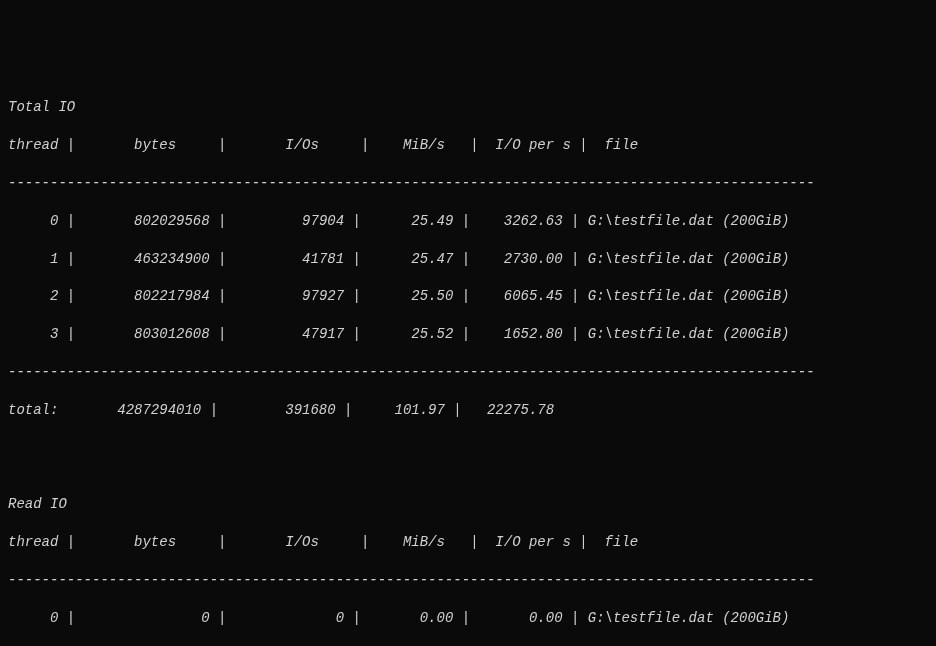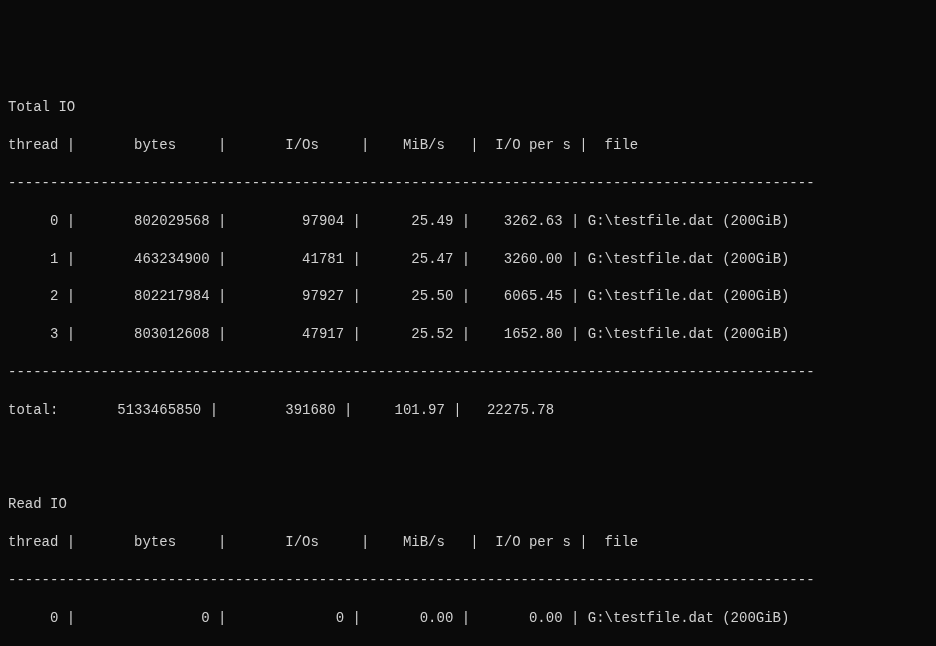--- a/index.html
+++ b/index.html
@@ -6,37 +6,37 @@
     body {
       background: #0a0a0a;
       color: #d0d0d0;
       font-family: 'Consolas', 'Courier New', monospace;
       font-size: 14px;
       line-height: 1.35;
       padding: 4px 8px;
       white-space: pre;
       width: 936px;
     }
-    .term-line { display: block; }
+    .term-line { display: block; font-style: italic; }
   </style>
 </head>
 <body>
 
 
 
 
 <span class="term-line">Total IO</span>
 <span class="term-line"><span>thread</span> |       <span>bytes</span>     |       <span>I/Os</span>     |    <span>MiB/s</span>   |  <span>I/O per s</span> |  <span>file</span></span>
 <span class="term-line">------------------------------------------------------------------------------------------------</span>
 <span class="term-line">     <span>0</span> |       <span>802029568</span> |         <span>97904</span> |      <span>25.49</span> |    <span>3262.63</span> | <span>G:\testfile.dat (200GiB)</span></span>
-<span class="term-line">     <span>1</span> |       <span>463234900</span> |         <span>41781</span> |      <span>25.47</span> |    <span>3260.00</span> | <span>G:\testfile.dat (200GiB)</span></span>
+<span class="term-line">     <span>1</span> |       <span>463234900</span> |         <span>41781</span> |      <span>25.47</span> |    <span>2730.00</span> | <span>G:\testfile.dat (200GiB)</span></span>
 <span class="term-line">     <span>2</span> |       <span>802217984</span> |         <span>97927</span> |      <span>25.50</span> |    <span>6065.45</span> | <span>G:\testfile.dat (200GiB)</span></span>
 <span class="term-line">     <span>3</span> |       <span>803012608</span> |         <span>47917</span> |      <span>25.52</span> |    <span>1652.80</span> | <span>G:\testfile.dat (200GiB)</span></span>
 <span class="term-line">------------------------------------------------------------------------------------------------</span>
-<span class="term-line"><span>total:</span>       <span>5133465850</span> |        <span>391680</span> |     <span>101.97</span> |   <span>22275.78</span></span>
+<span class="term-line"><span>total:</span>       <span>4287294010</span> |        <span>391680</span> |     <span>101.97</span> |   <span>22275.78</span></span>
 <span class="term-line"> </span>
 
 <span class="term-line">Read IO</span>
 <span class="term-line"><span>thread</span> |       <span>bytes</span>     |       <span>I/Os</span>     |    <span>MiB/s</span>   |  <span>I/O per s</span> |  <span>file</span></span>
 <span class="term-line">------------------------------------------------------------------------------------------------</span>
 <span class="term-line">     <span>0</span> |               <span>0</span> |             <span>0</span> |       <span>0.00</span> |       <span>0.00</span> | <span>G:\testfile.dat (200GiB)</span></span>
 
 
 
 

